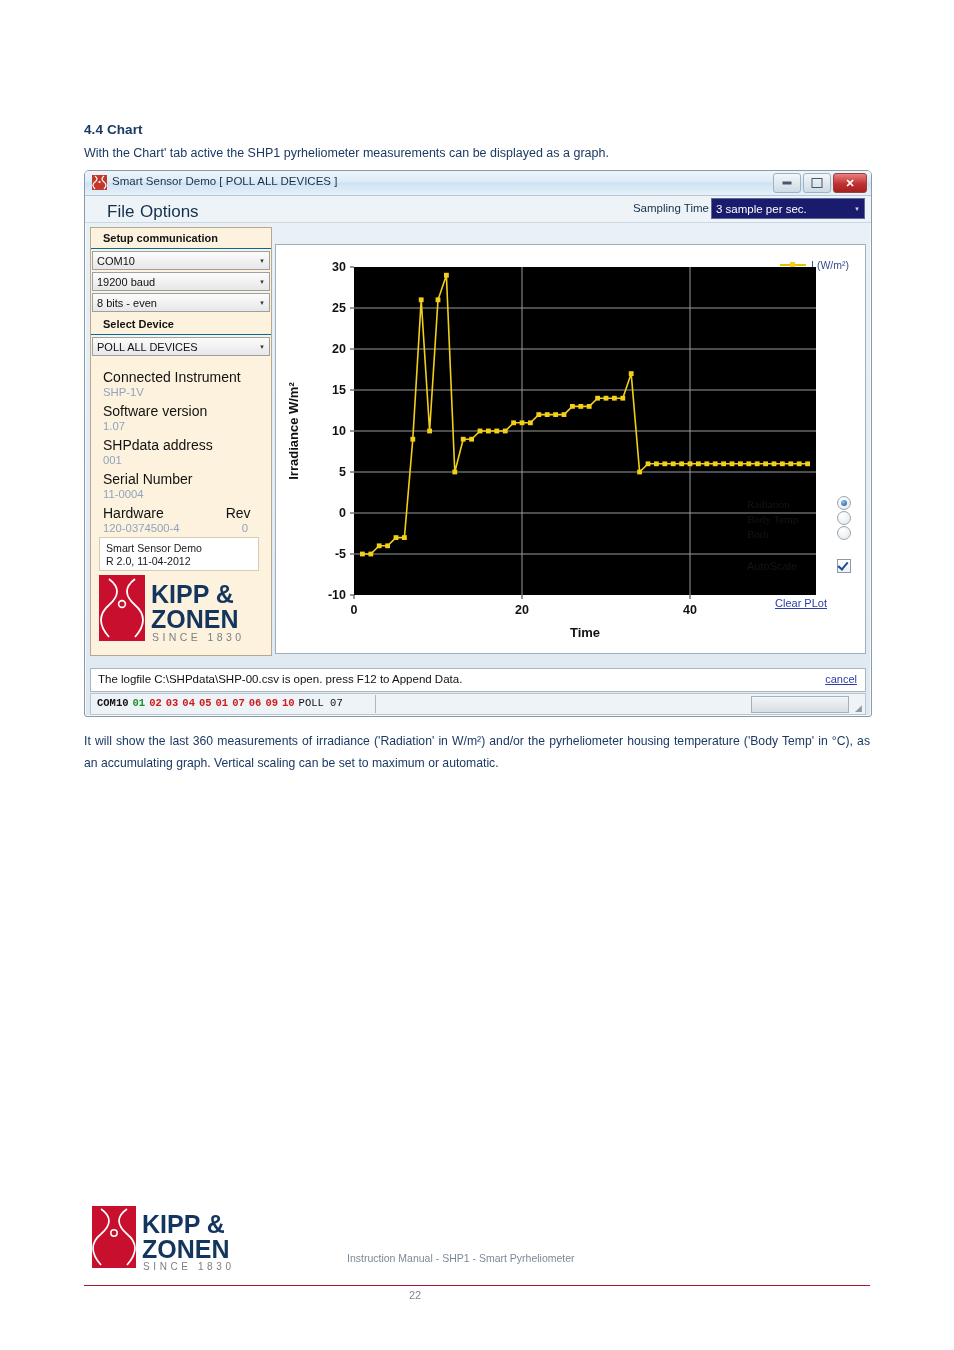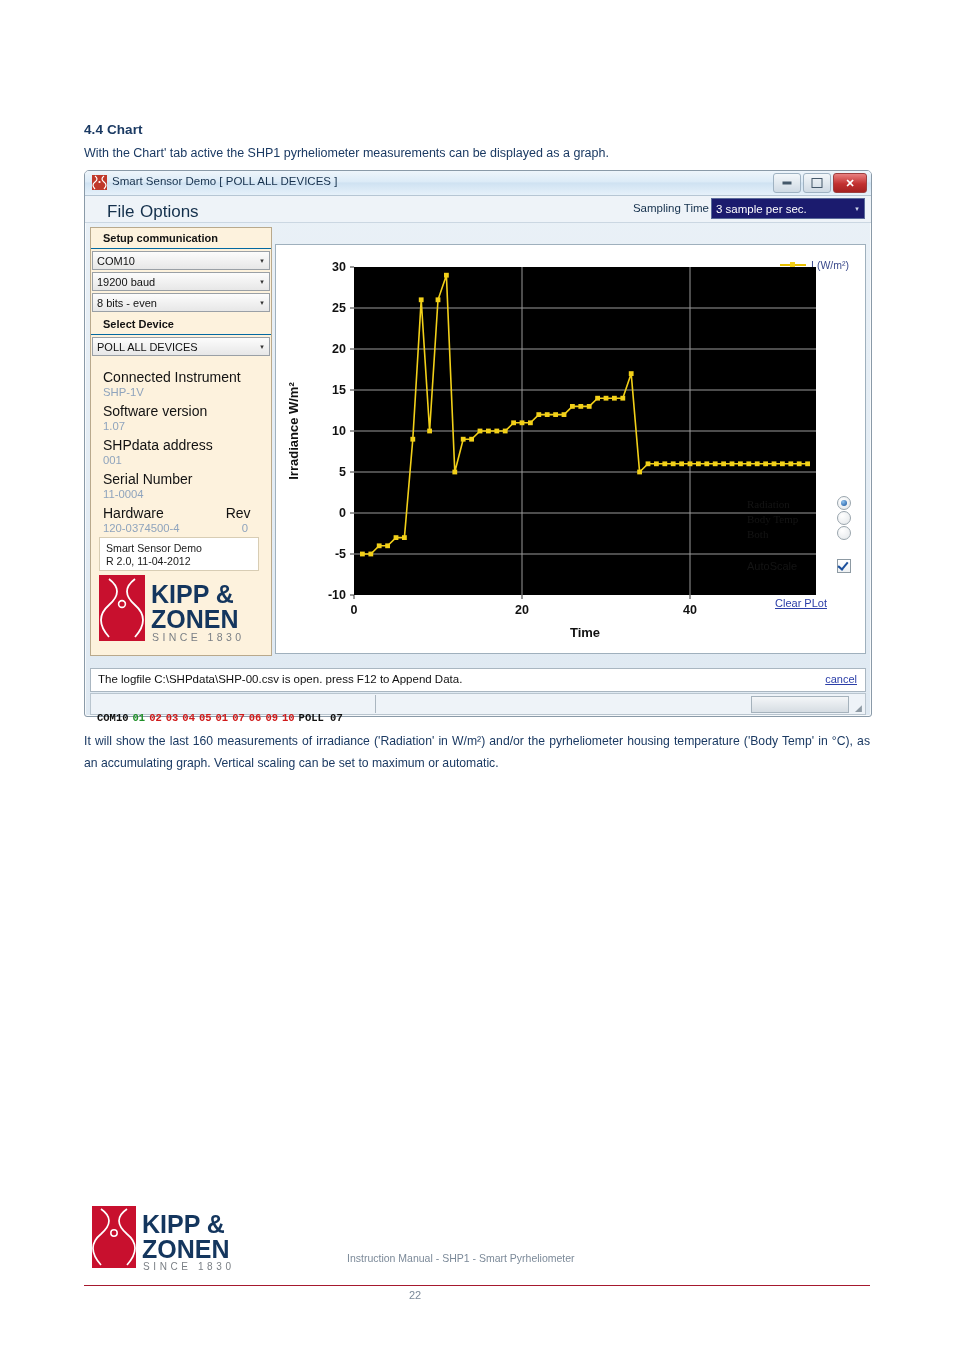--- a/index.html
+++ b/index.html
@@ -368,31 +368,31 @@
             <span style="color: rgb(31, 143, 40);">01</span>
             <span style="color: rgb(208, 26, 26);">02</span>
             <span style="color: rgb(208, 26, 26);">03</span>
             <span style="color: rgb(208, 26, 26);">04</span>
             <span style="color: rgb(208, 26, 26);">05</span>
             <span style="color: rgb(208, 26, 26);">01</span>
             <span style="color: rgb(208, 26, 26);">07</span>
             <span style="color: rgb(208, 26, 26);">06</span>
             <span style="color: rgb(208, 26, 26);">09</span>
             <span style="color: rgb(208, 26, 26);">10</span>
-            <span style="color: rgb(16, 16, 16); font-weight: bold; margin-top: 15px;">POLL 07</span>
+            <span style="color: rgb(16, 16, 16); font-weight: normal;">POLL 07</span>
           </span>
         <span class="sep"></span>
         <span class="prog"></span>
         <span class="grip">◢</span>
       </div>
 
     </div>
   </div>
 
-  <div class="sec-after">It will show the last 160 measurements of irradiance ('Radiation' in W/m²) and/or the pyrheliometer housing temperature ('Body Temp' in °C), as an accumulating graph. Vertical scaling can be set to maximum or automatic.</div>
+  <div class="sec-after">It will show the last 360 measurements of irradiance ('Radiation' in W/m²) and/or the pyrheliometer housing temperature ('Body Temp' in °C), as an accumulating graph. Vertical scaling can be set to maximum or automatic.</div>
 
   <div class="footer-logo">
     <svg width="180" height="72" viewBox="0 0 180 72">
       <rect x="0" y="0" width="44" height="62" fill="#c8102e"></rect>
       <path d="M9 3 q16 11 0 25 q-16 13 0 31" stroke="#fff" stroke-width="1.7" fill="none"></path>
       <path d="M35 3 q-16 11 0 25 q16 13 0 31" stroke="#fff" stroke-width="1.7" fill="none"></path>
       <circle cx="22" cy="27" r="3.2" fill="none" stroke="#fff" stroke-width="1.5"></circle>
       <text x="50" y="27" font-family="Liberation Sans, sans-serif" font-size="25" font-weight="bold" fill="#14365e">KIPP &amp;</text>
       <text x="50" y="52" font-family="Liberation Sans, sans-serif" font-size="25" font-weight="bold" fill="#14365e">ZONEN</text>
       <text x="51" y="64" font-family="Liberation Sans, sans-serif" font-size="10" letter-spacing="3.6" fill="#7a7f85">SINCE 1830</text>

